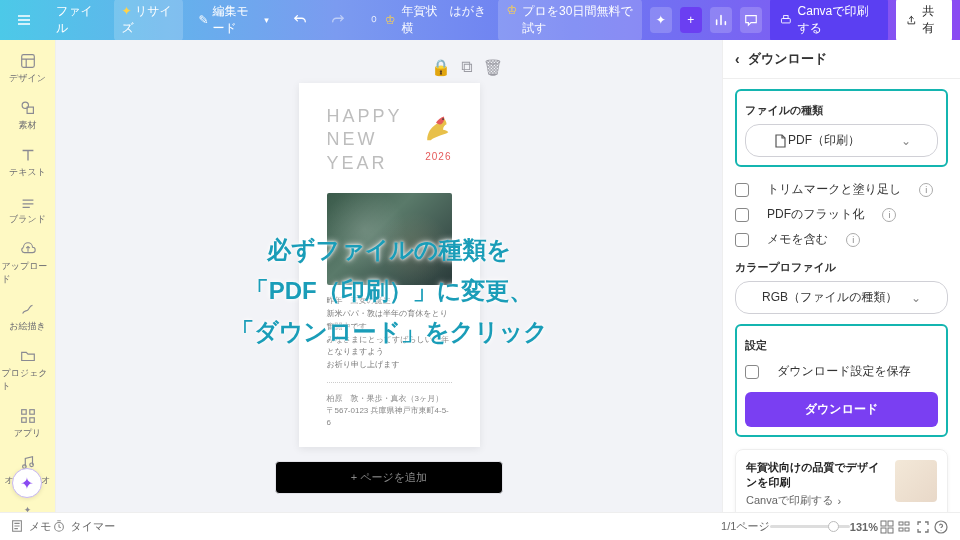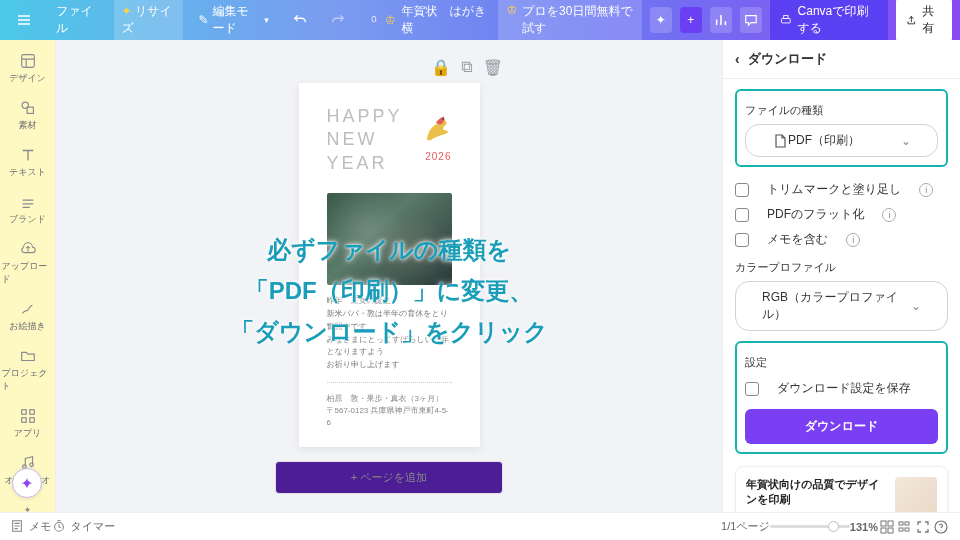--- a/index.html
+++ b/index.html
@@ -19,25 +19,25 @@
 .canvas-tools{width:228px;display:flex;justify-content:flex-end;gap:10px;margin-bottom:6px;color:#9b9ba3}
 .postcard{width:181px;background:#fff;box-shadow:0 2px 8px rgba(0,0,0,.08);padding:22px 28px 18px;font-size:10px;color:#666;position:relative}
 .pc-title{font-family:Georgia,serif;letter-spacing:3px;font-size:18px;color:#bdbdbd;line-height:1.3}
 .pc-horse{position:absolute;right:22px;top:22px;width:44px;height:44px}
 .pc-year{position:absolute;right:28px;top:68px;font-size:10px;color:#e55a5a;letter-spacing:1px}
 .pc-photo{margin-top:18px;width:100%;height:92px;background:linear-gradient(135deg,#3a5a4a 0%,#5a7a6a 40%,#2a3a3a 100%);border-radius:2px;position:relative;overflow:hidden}
 .pc-photo::after{content:"";position:absolute;inset:0;background:radial-gradient(circle at 30% 40%,rgba(255,255,255,.15),transparent 40%),radial-gradient(circle at 70% 60%,rgba(255,200,150,.12),transparent 35%)}
 .pc-body{margin-top:10px;font-size:8px;line-height:1.6;color:#777}
 .pc-divider{border:none;border-top:1px dotted #ccc;margin:10px 0}
 .pc-sign{font-size:8px;color:#888;line-height:1.5}
-.addpage{margin-top:14px;width:228px;border:1px solid #e2e2e8;background:#4c1d95;border-radius:4px;text-align:center;padding:8px;font-size:11px;color:#888;cursor:pointer}
+.addpage{margin-top:14px;width:228px;border:1px solid #e2e2e8;background:#000000;border-radius:4px;text-align:center;padding:8px;font-size:11px;color:#888;cursor:pointer}
 .panel{position:absolute;right:0;top:40px;bottom:28px;width:238px;background:#fff;border-left:1px solid #eee;display:flex;flex-direction:column;font-size:12px;color:#333}
 .panel-head{display:flex;align-items:center;gap:8px;padding:10px 12px;border-bottom:1px solid #eee;font-weight:600;font-size:13px}
 .panel-scroll{flex:1;overflow:auto;padding:10px 12px}
-.section-label{font-size:11px;font-weight:400;margin:4px 0 6px;color:#333}
+.section-label{font-size:11px;font-weight:700;margin:4px 0 6px;color:#333}
 .dropdown{border:1px solid #d0d0d6;border-radius:14px;padding:7px 26px;display:flex;align-items:center;gap:0;cursor:pointer;font-size:12px;margin-bottom:10px}
 .dropdown .chev{margin-left:auto;color:#888}
 .teal-box{border:2.5px solid #14b5b0;border-radius:6px;padding:8px;margin-bottom:10px}
 .chk-row{display:flex;align-items:center;gap:18px;font-size:12px;color:#333;padding:4px 0}
 .chk{width:14px;height:14px;border:1.5px solid #888;border-radius:3px;flex-shrink:0}
 .info-i{width:14px;height:14px;border:1px solid #aaa;border-radius:50%;display:inline-flex;align-items:center;justify-content:center;font-size:9px;color:#888}
 .dl-btn{background:#7a3ff2;color:#fff;border:none;border-radius:6px;padding:9px;width:100%;font-size:12px;font-weight:600;cursor:pointer;margin-top:8px}
 .promo{margin-top:12px;border:1px solid #eee;border-radius:8px;padding:10px;display:flex;gap:8px;box-shadow:0 1px 4px rgba(0,0,0,.05)}
 .promo-img{width:42px;height:42px;background:linear-gradient(135deg,#f3e8d8,#e8d8c8);border-radius:4px;flex-shrink:0}
 .promo-title{font-size:11px;font-weight:600;color:#222}
@@ -263,21 +263,21 @@
         <span>PDFのフラット化</span>
         <span class="info-i">i</span>
       </div>
     <div class="chk-row">
         <span class="chk"></span>
         <span>メモを含む</span>
         <span class="info-i">i</span>
       </div>
     <div class="section-label" style="margin-top:8px">カラープロファイル</div>
     <div class="dropdown">
-      <span>RGB（カラープロファイル）</span>
+      <span>RGB（ファイルの種類）</span>
       <span class="chev">⌄</span>
     </div>
     <div class="teal-box">
       <div class="section-label">設定</div>
       <div class="chk-row">
           <span class="chk"></span>
           <span>ダウンロード設定を保存</span>
         </div>
       <button class="dl-btn">ダウンロード</button>
     </div>

